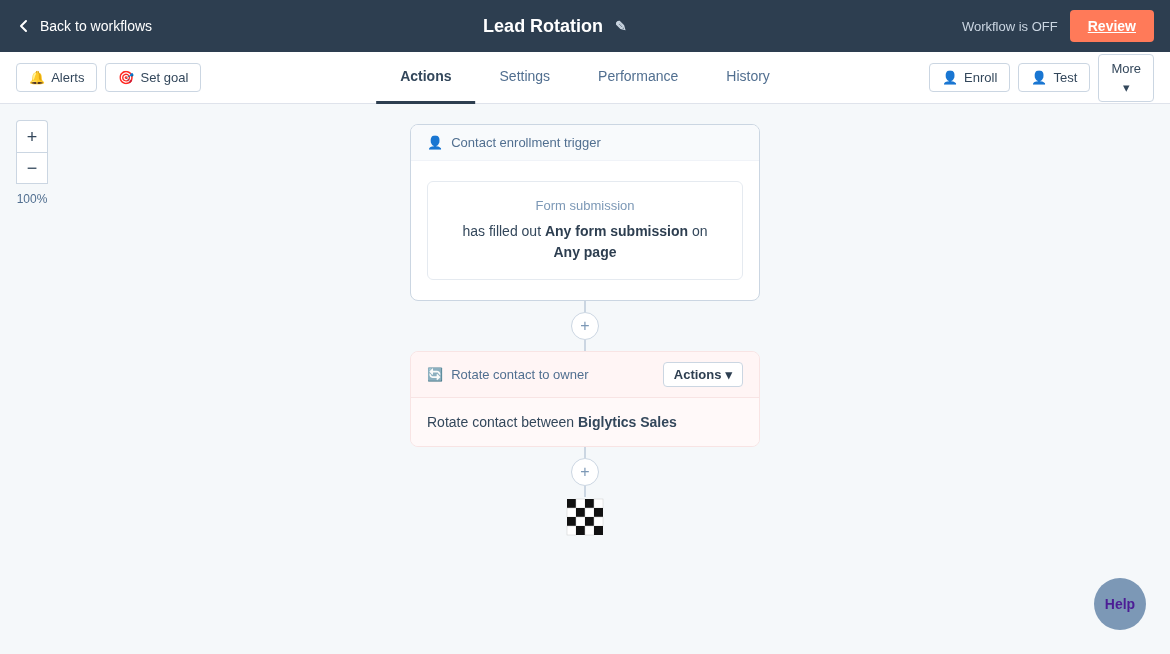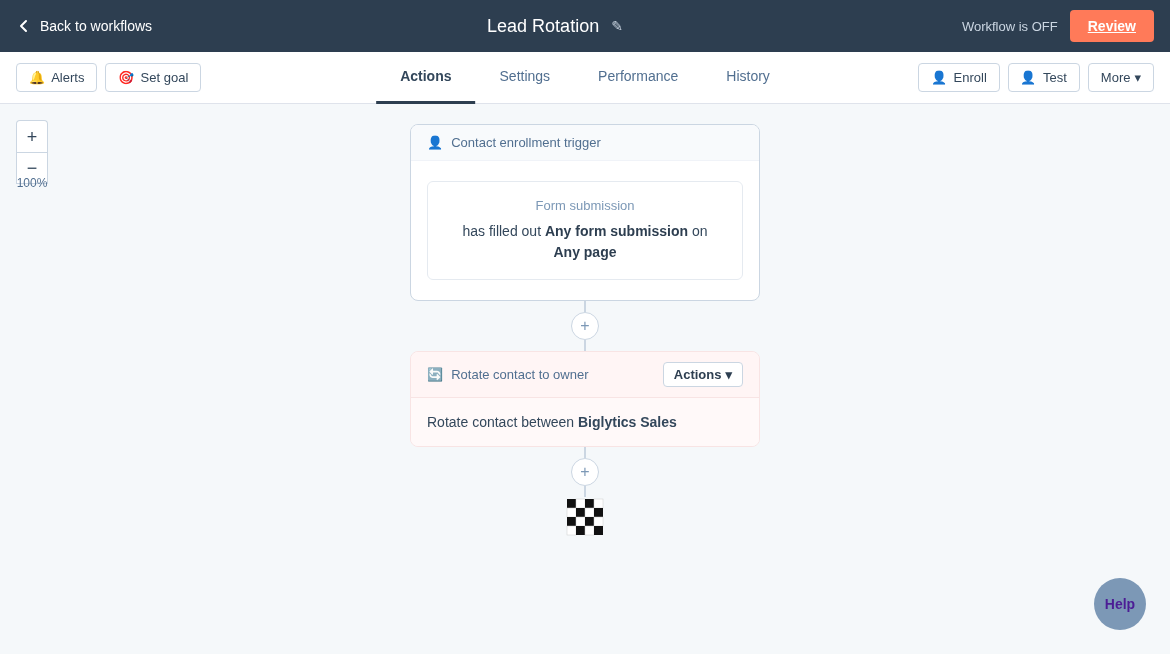--- a/index.html
+++ b/index.html
@@ -22,21 +22,21 @@
       font-size: 14px;
       cursor: pointer;
     }
     .top-bar-left svg { fill: #fff; }
     .top-bar-center {
       display: flex;
       align-items: center;
       gap: 8px;
       color: #fff;
       font-size: 18px;
-      font-weight: 400;
+      font-weight: 700;
     }
     .top-bar-right {
       display: flex;
       align-items: center;
       gap: 12px;
     }
     .workflow-status {
       color: #cbd6e2;
       font-size: 13px;
     }
@@ -123,20 +123,21 @@
       background: #fff;
       border: 1px solid #cbd6e2;
       border-radius: 4px;
       padding: 6px 12px;
       font-size: 13px;
       color: #33475b;
       cursor: pointer;
       display: flex;
       align-items: center;
       gap: 4px;
+      flex-direction: column;
     }
 
     
     .canvas {
       position: relative;
       flex: 1;
       background: #f5f8fa;
       overflow: auto;
       height: calc(654px - 52px - 52px);
       display: flex;
@@ -165,21 +166,21 @@
       display: flex;
       align-items: center;
       justify-content: center;
       line-height: 1;
     }
     .zoom-btn:first-child { border-radius: 4px 4px 0 0; border-bottom: none; }
     .zoom-btn:last-child { border-radius: 0 0 4px 4px; }
     .zoom-label {
       position: absolute;
       left: 0;
-      top: 56px;
+      top: 72px;
       font-size: 12px;
       color: #516f90;
       width: 32px;
       text-align: center;
     }
 
     
     .workflow-container {
       display: flex;
       flex-direction: column;

